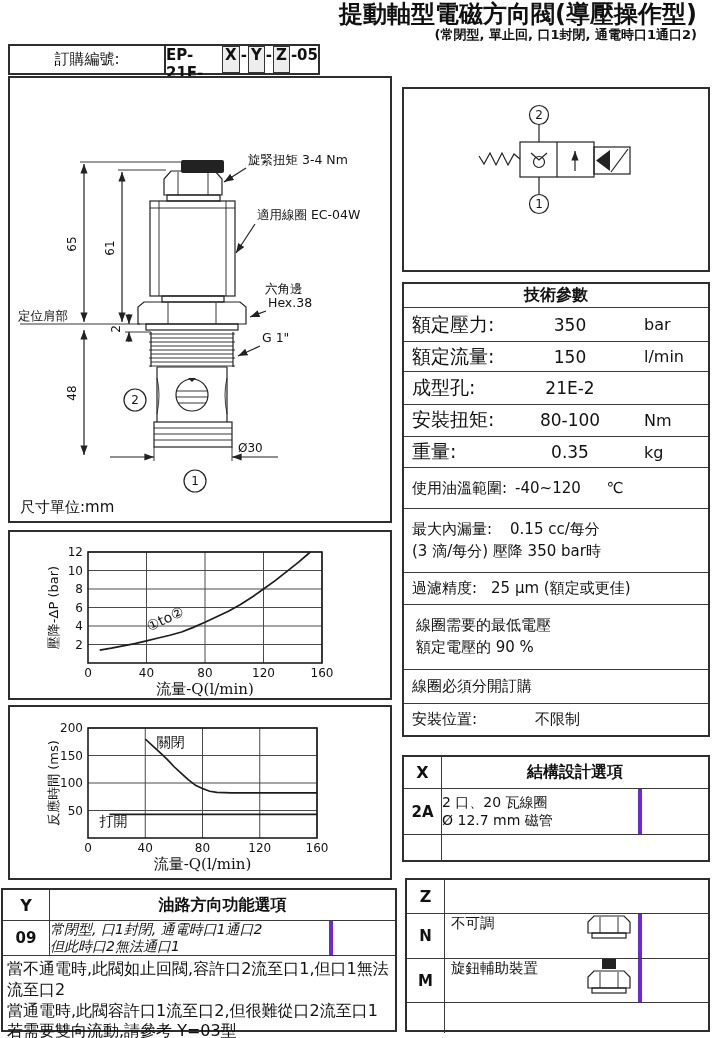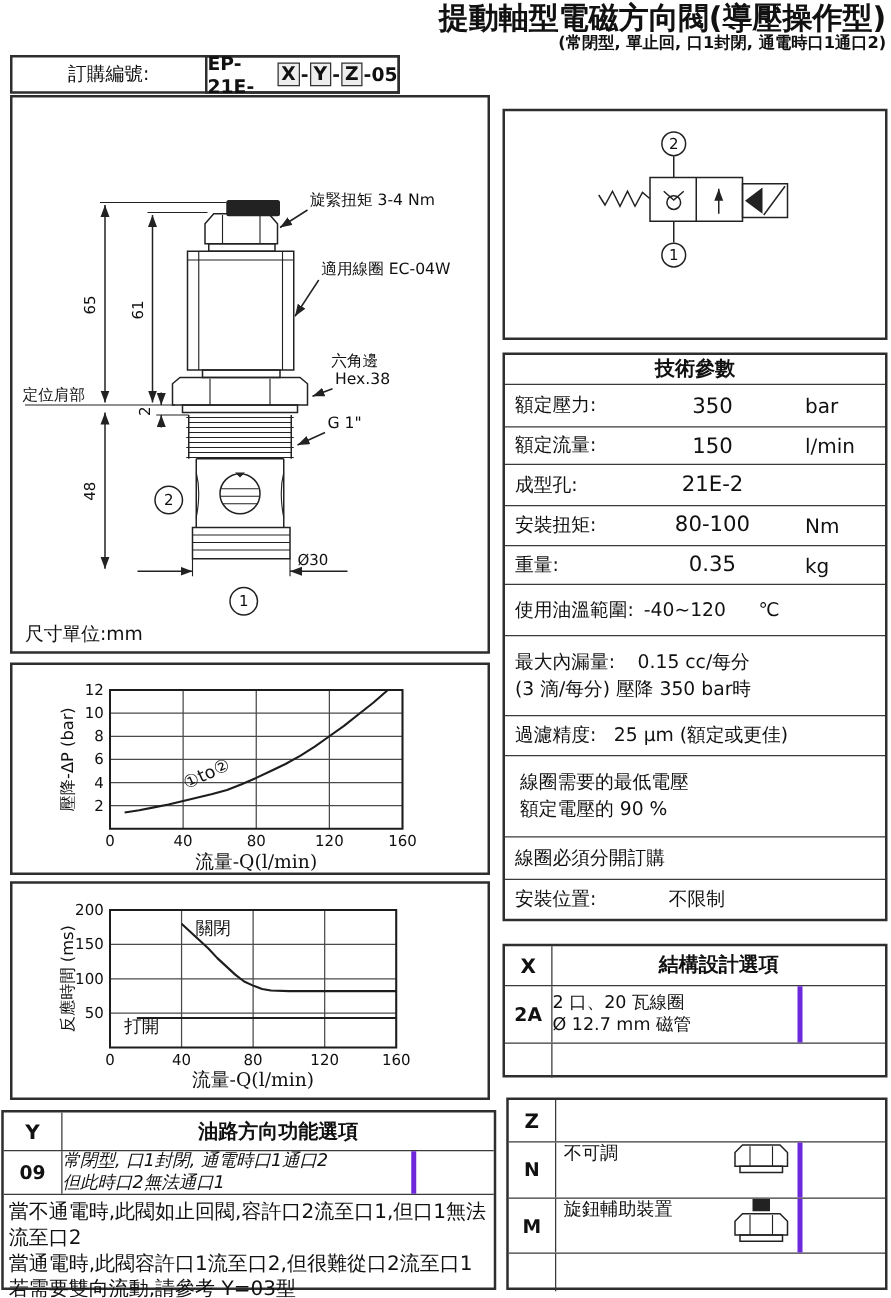--- a/index.html
+++ b/index.html
@@ -1,37 +1,37 @@
 <!DOCTYPE html>
 <html><head>
 <meta charset="utf-8">
 <style>
   html,body{margin:0;padding:0;background:#fff;}
   .page{position:relative;width:713px;height:1038px;background:#fff;overflow:hidden;
         font-family:"DejaVu Sans","Liberation Sans",sans-serif;color:#111;}
   .box{position:absolute;border:2px solid #2e2e2e;box-sizing:border-box;background:#fff;}
 
   
-  .hdr{position:absolute;top:2px;right:4px;text-align:right;line-height:1.05;}
+  .hdr{position:absolute;top:2px;right:16px;text-align:right;line-height:1.05;}
   .hdr .t1{font-size:24px;font-weight:700;}
   .hdr .t2{font-size:13px;font-weight:700;margin-top:1px;}
 
   
   .order{left:8px;top:44px;width:312px;height:31px;display:flex;align-items:stretch;}
   .order .olabel{flex:1;display:flex;align-items:center;justify-content:center;font-size:15px;}
   .order .ocode{width:152px;border:2px solid #2e2e2e;margin:-2px -2px -2px 0;display:flex;
-        align-items:center;justify-content:center;font-size:15px;font-weight:700;letter-spacing:0;}
+        justify-content:center;font-size:15px;font-weight:700;letter-spacing:0;}
   .seg{display:inline-block;border:1.5px solid #333;background:#ededed;padding:0 2px;margin:0 1px;line-height:1.1;}
 
   
   .tech{left:402px;top:282px;width:308px;height:455px;display:flex;flex-direction:column;}
   .trow{border-top:1px solid #3a3a3a;display:flex;align-items:center;box-sizing:border-box;padding:0 8px;}
   .trow:first-child{border-top:none;}
   .thead{justify-content:center;font-weight:700;font-size:16px;}
-  .tlabel{width:112px;font-size:15px;flex:0 0 auto;}
+  .tlabel{width:112px;font-size:19px;flex:0 0 auto;}
   .tvalue{flex:1;text-align:center;font-size:17px;margin-right:28px;}
   .tunit{width:56px;font-size:16px;text-align:left;flex:0 0 auto;}
   .tcol{flex-direction:column;align-items:flex-start;justify-content:center;line-height:1.45;font-size:15px;}
   .inl{font-size:15px;}
   .vbig{font-size:15px;}
 
   
   .opt-h{display:flex;align-items:stretch;border-bottom:1px solid #3a3a3a;}
   .opt-key{display:flex;align-items:center;justify-content:center;font-weight:700;font-size:16px;
            border-right:1px solid #3a3a3a;flex:0 0 38px;box-sizing:border-box;}

